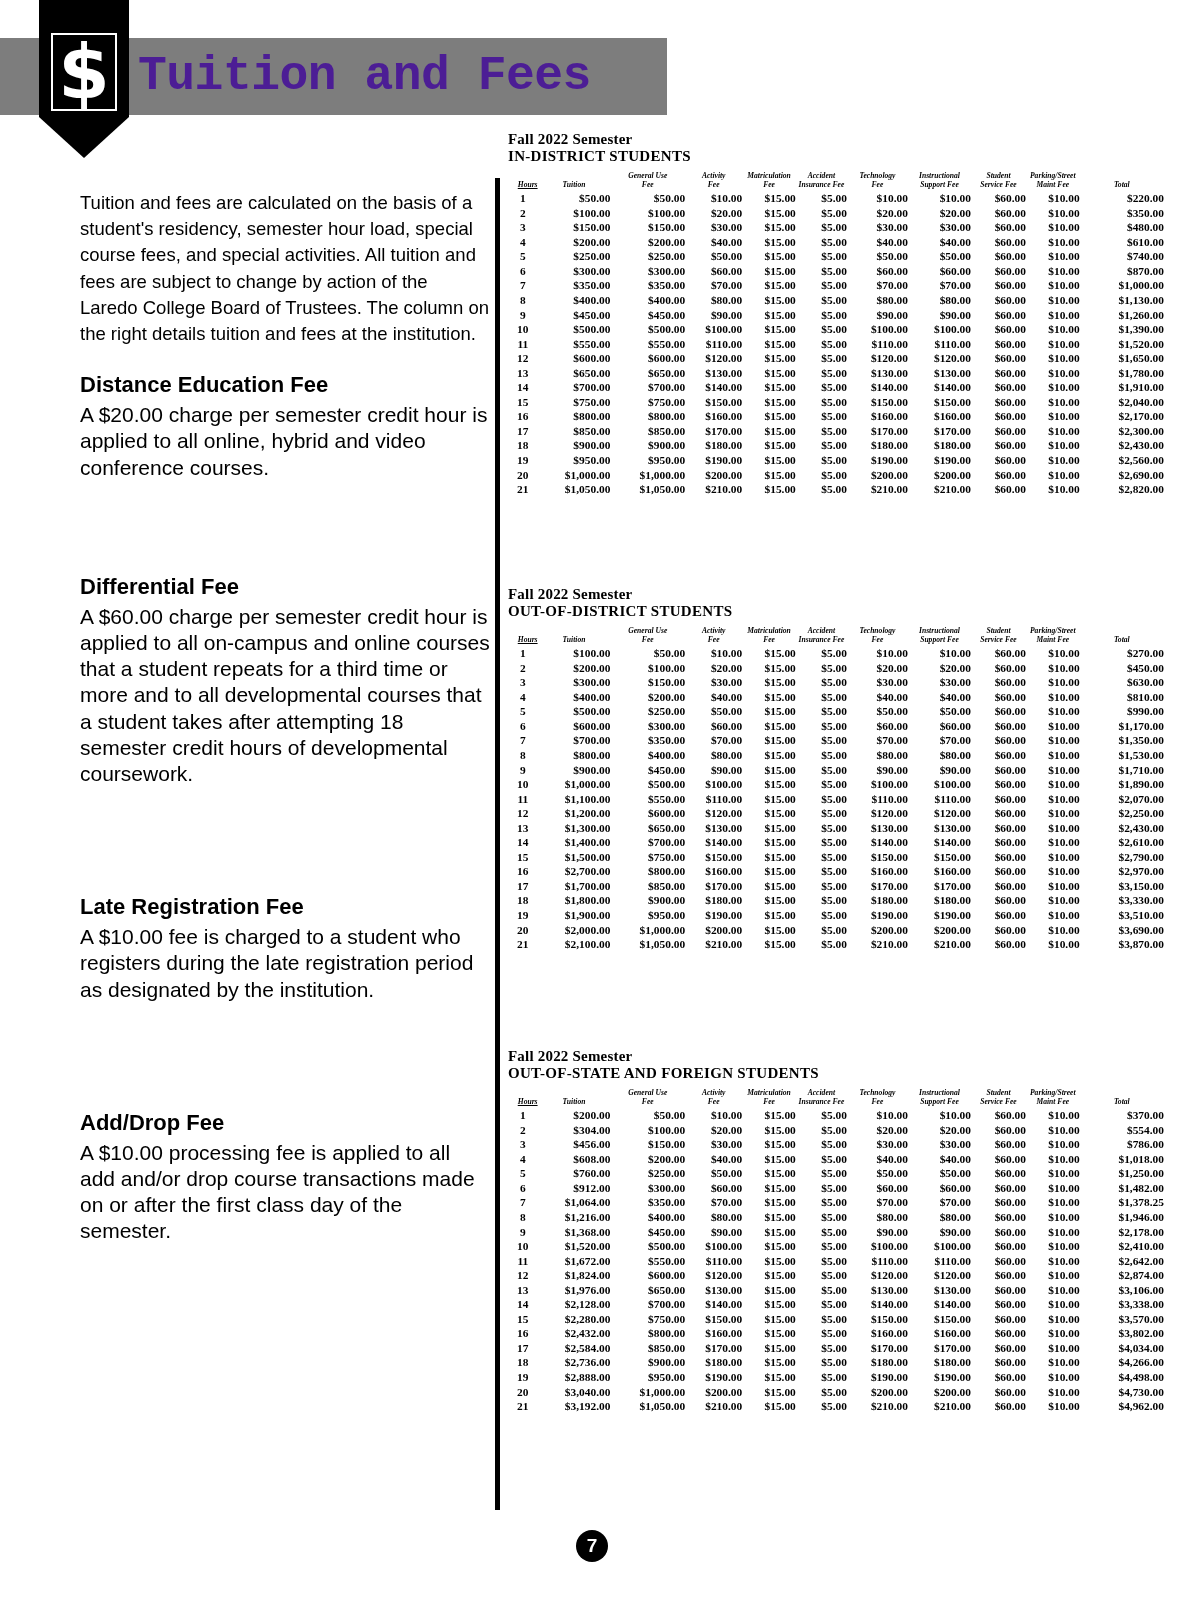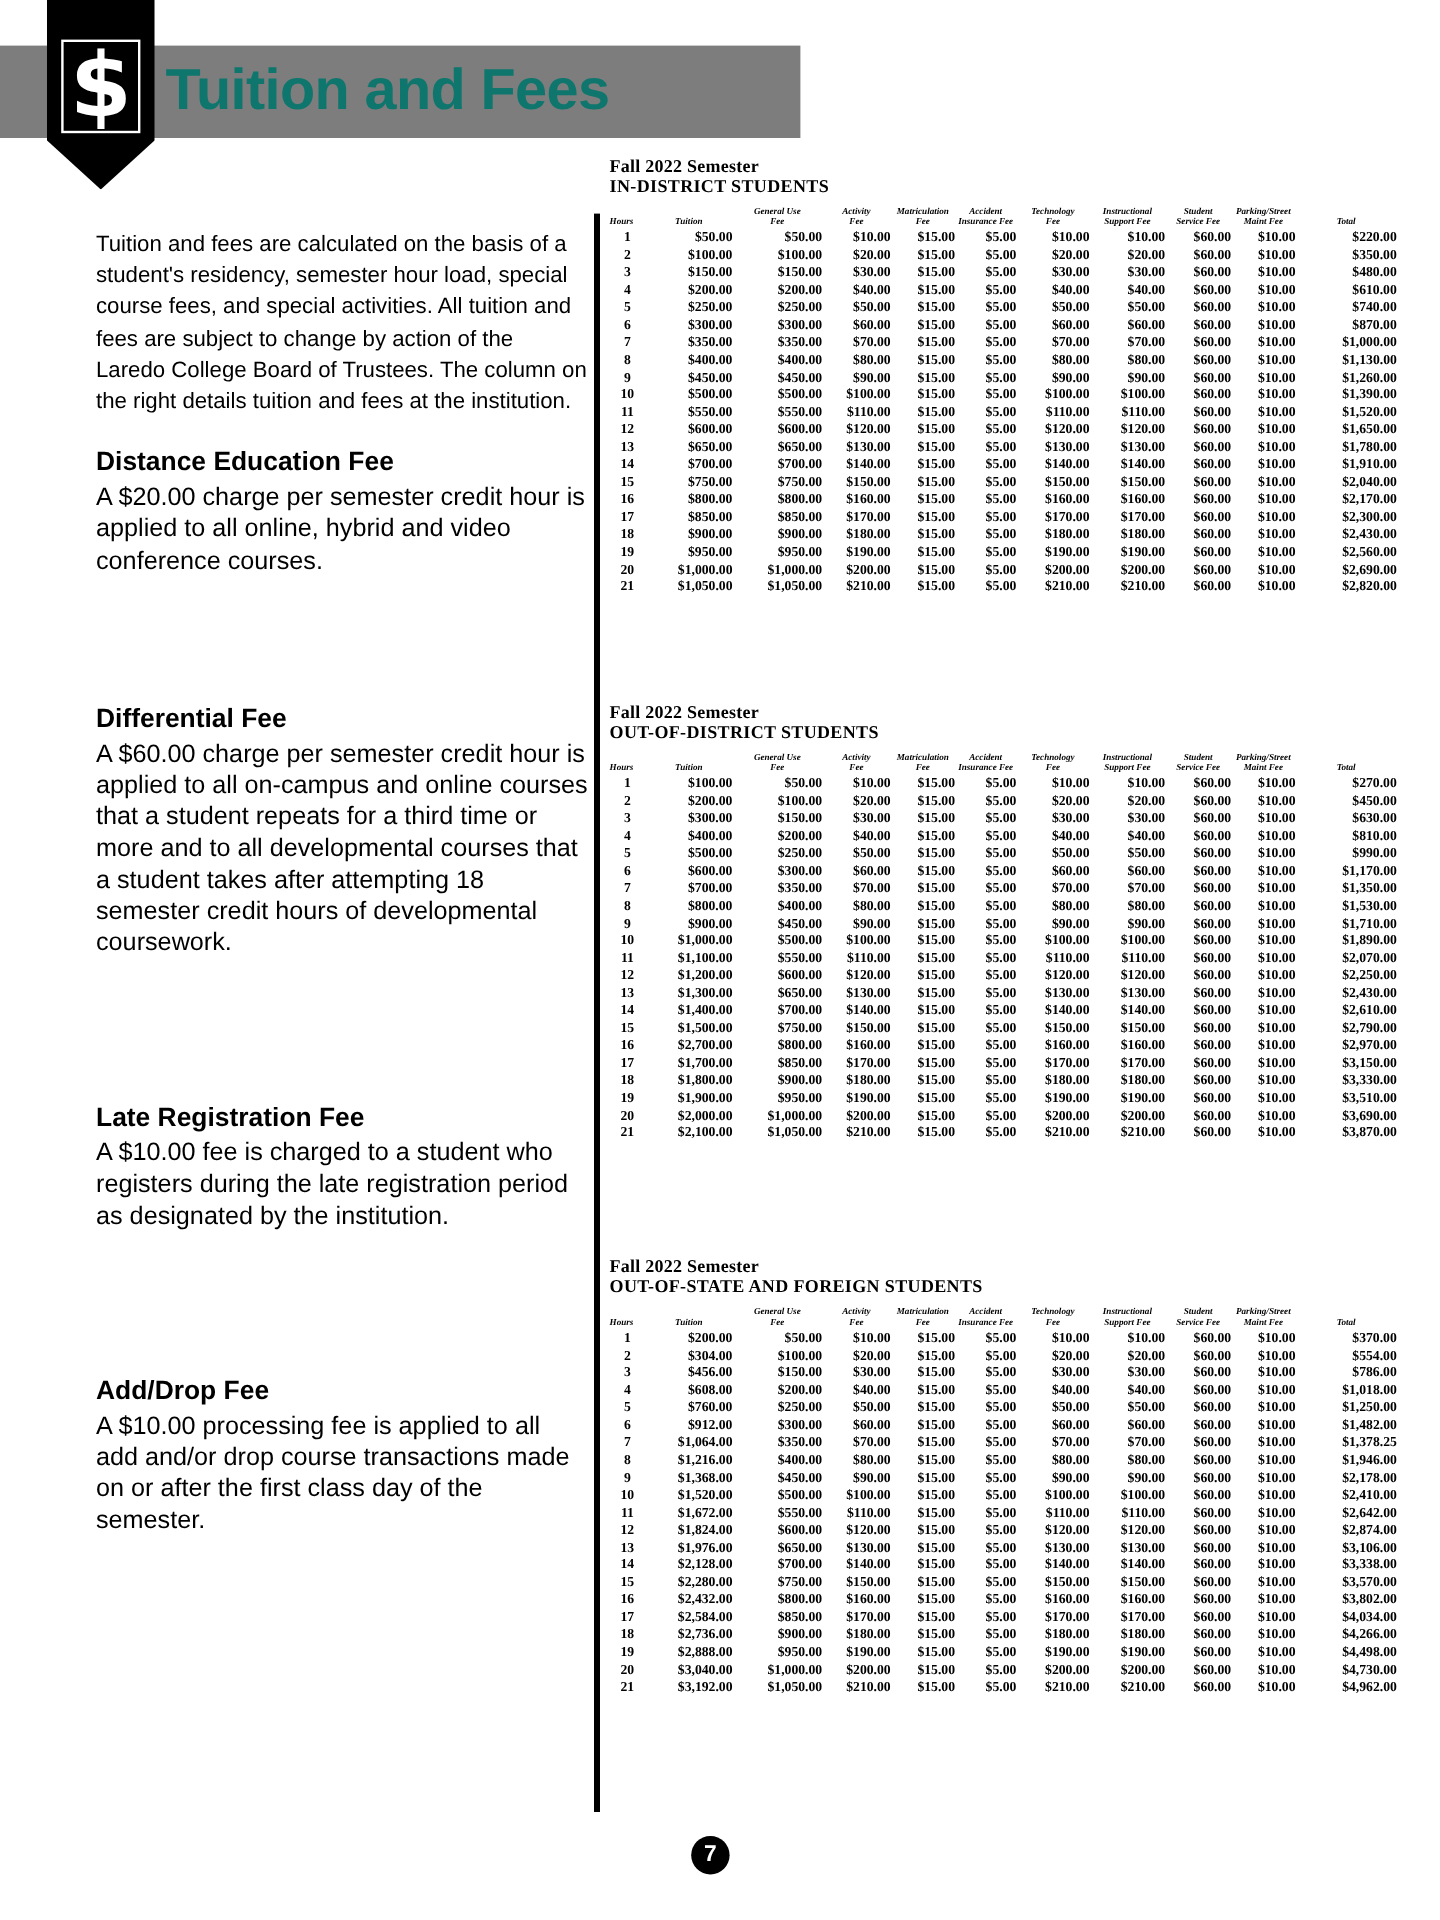--- a/index.html
+++ b/index.html
@@ -24,24 +24,24 @@
     width: 667px;
     height: 77px;
     background: #7d7d7d;
   }
   #header-title {
     position: absolute;
     left: 138px;
     top: 44px;
     font-size: 48px;
     font-weight: bold;
-    color: #0f766e;
+    color: #4c1d95;
     letter-spacing: -0.5px;
     line-height: 64px;
-    font-family: Liberation Sans, sans-serif;
+    font-family: Liberation Mono, monospace;
   }
   
   #pennant {
     position: absolute;
     left: 39px;
     top: 0;
     width: 90px;
     height: 158px;
     background: #000000;
     -webkit-clip-path: polygon(0 0, 100% 0, 100% 74%, 50% 100%, 0 74%);
@@ -82,21 +82,21 @@
   .body-par {
     font-size: 18.5px;
     line-height: 26.2px;
     margin: 0 0 24px 0;
     font-family: "Liberation Sans", sans-serif;
   }
   .fee-block { margin-bottom: 24px; }
   .fee-heading {
     font-size: 22px;
     font-weight: bold;
-    margin: 16px 0 3px 0;
+    margin: 4px 0 3px 0;
     line-height: 28px;
   }
   .fee-text {
     font-size: 21px;
     line-height: 26.2px;
     margin: 0;
   }
   .sp-a { height: 64px; }
   .sp-b { height: 78px; }
   .sp-c { height: 78px; }
@@ -144,21 +144,21 @@
   }
   table.fee-table td {
     font-size: 11.4px;
     font-weight: bold;
     line-height: 14.55px;
     padding: 0;
     white-space: nowrap;
   }
   .c-hours { text-align: center; width: 30px; }
   .c-num   { text-align: right; }
-  th.c-hours { text-align: left; }
+  th.c-hours { text-align: right; text-decoration: underline; }
   th.c-num   { text-align: center; }
 
   
   .w-tuition { width: 74px; }
   .w-gen     { width: 76px; }
   .w-act     { width: 58px; }
   .w-mat     { width: 54px; }
   .w-acc     { width: 52px; }
   .w-tech    { width: 62px; }
   .w-instr   { width: 64px; }

